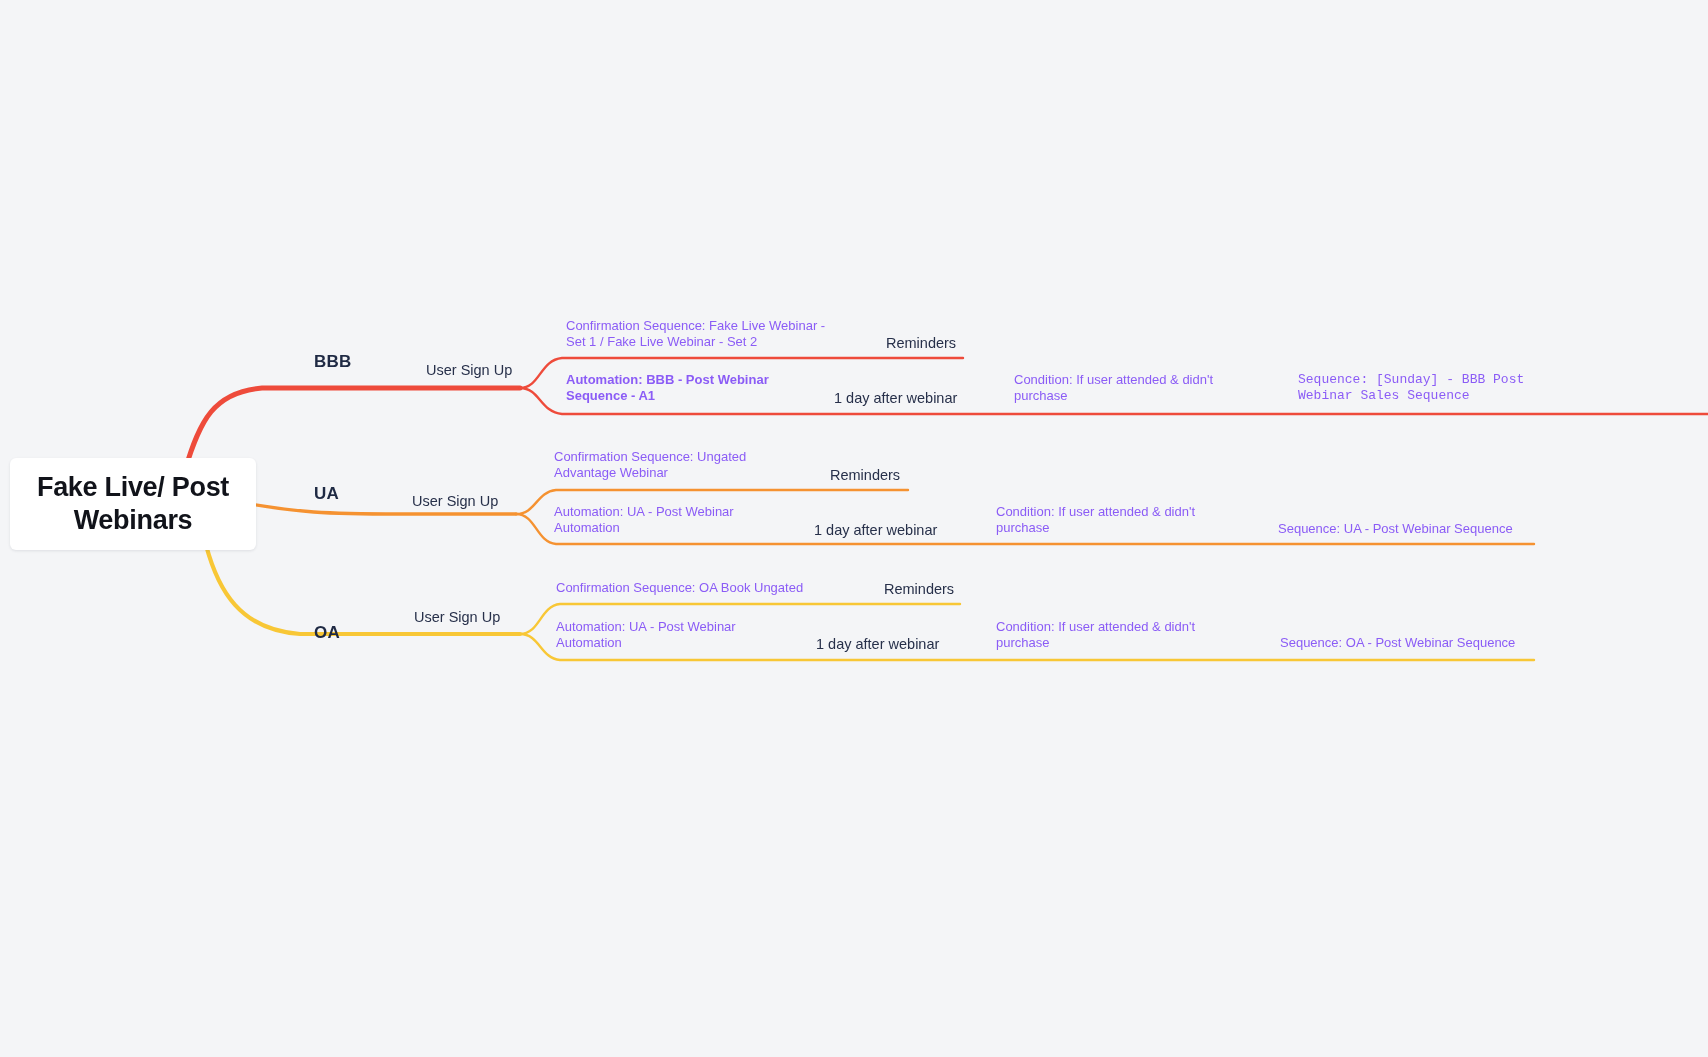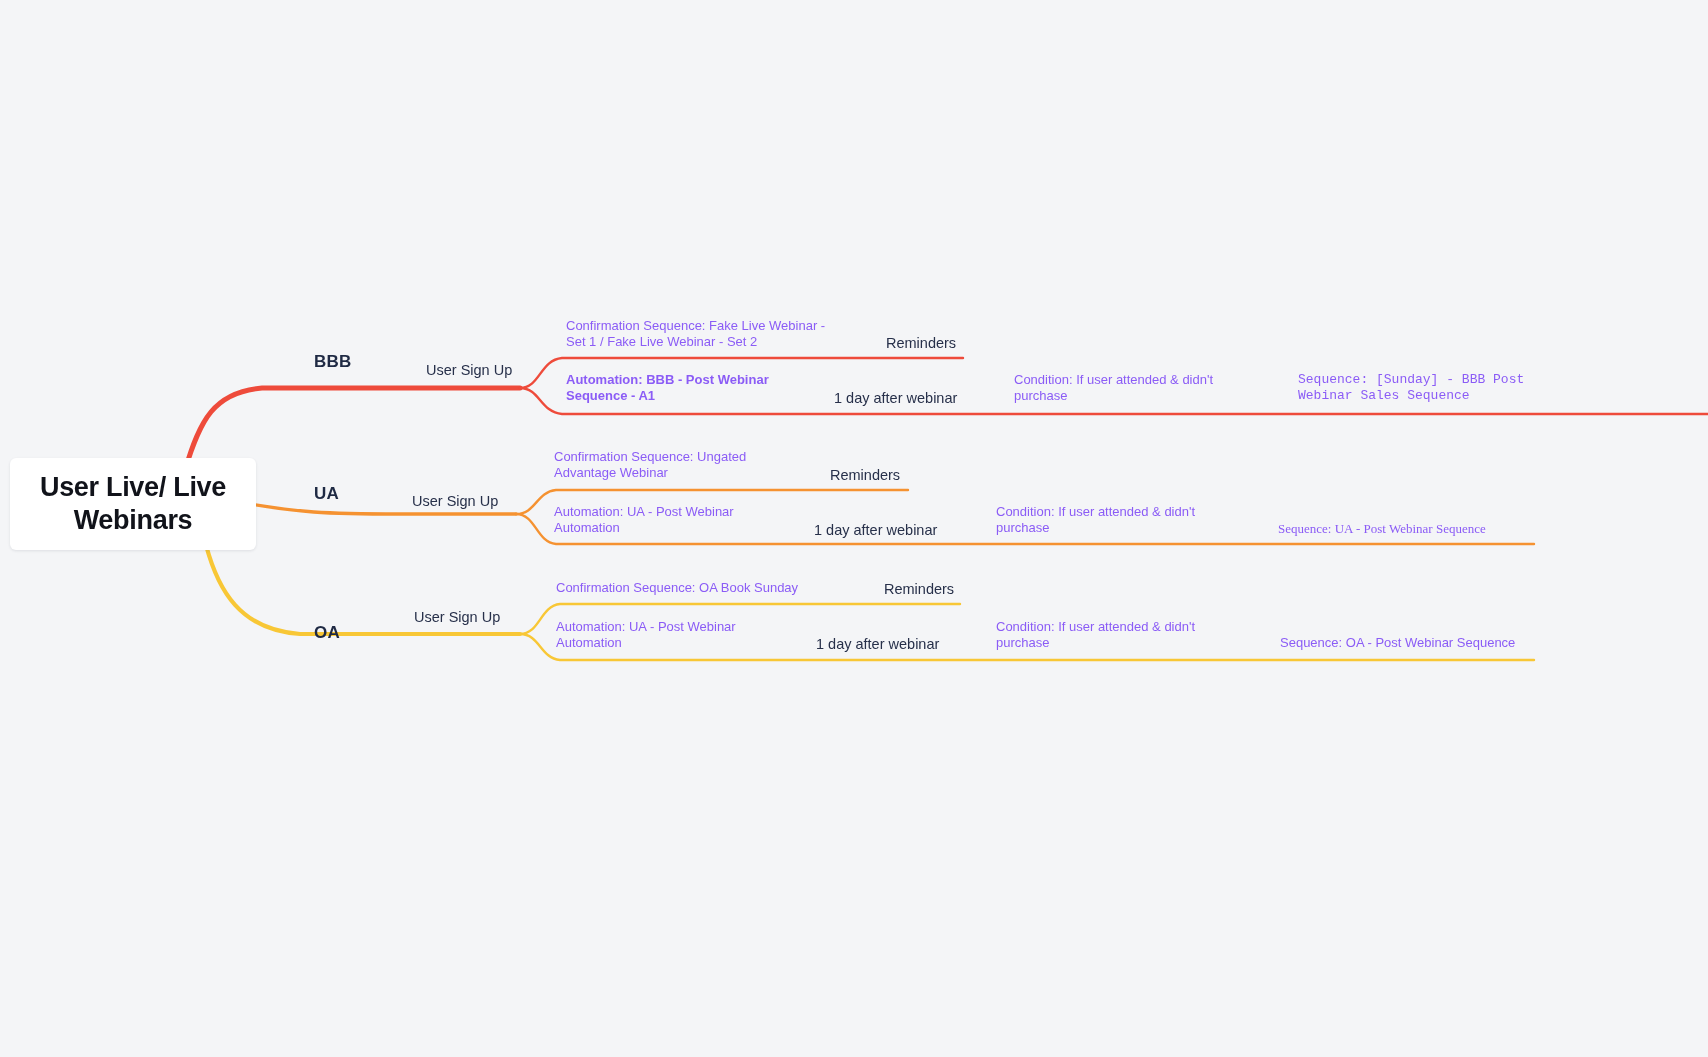--- a/index.html
+++ b/index.html
@@ -96,21 +96,21 @@
     <path d="M 250 504 C 300 512 320 514 400 514 L 516 514" fill="none" stroke="#f59231" stroke-width="3.4" stroke-linecap="round"></path>
     <path d="M 516 514 C 536 514 536 492 556 490 L 908 490" fill="none" stroke="#f59231" stroke-width="2.4" stroke-linecap="round"></path>
     <path d="M 516 514 C 536 514 536 542 556 544 L 1534 544" fill="none" stroke="#f59231" stroke-width="2.4" stroke-linecap="round"></path>
 
     <path d="M 206 545 C 218 590 240 630 300 634 L 520 634" fill="none" stroke="#f8c736" stroke-width="4.2" stroke-linecap="round"></path>
     <path d="M 520 634 C 540 634 540 606 560 604 L 960 604" fill="none" stroke="#f8c736" stroke-width="2.4" stroke-linecap="round"></path>
     <path d="M 520 634 C 540 634 540 658 560 660 L 1534 660" fill="none" stroke="#f8c736" stroke-width="2.4" stroke-linecap="round"></path>
   </svg>
 
   <div class="root-node">
-    <div class="root-title">User Live/ Live Webinars</div>
+    <div class="root-title">Fake Live/ Post Webinars</div>
   </div>
 
   <div class="branch-label" style="left:314px; top:352px;">BBB</div>
   <div class="edge-label" style="left:426px; top:361px;">User Sign Up</div>
 
   <div class="node-text wrap2" style="left:566px; top:318px; width:278px;">Confirmation Sequence: Fake Live Webinar - Set 1 / Fake Live Webinar - Set 2</div>
   <div class="edge-label" style="left:886px; top:334px;">Reminders</div>
 
   <div class="node-text wrap2" style="left:566px; top:372px; width:230px;font-weight:bold;">Automation: BBB - Post Webinar Sequence - A1</div>
   <div class="edge-label" style="left:834px; top:389px;">1 day after webinar</div>
@@ -119,26 +119,26 @@
 
   <div class="branch-label" style="left:314px; top:484px;">UA</div>
   <div class="edge-label" style="left:412px; top:492px;">User Sign Up</div>
 
   <div class="node-text wrap2" style="left:554px; top:449px; width:240px;">Confirmation Sequence: Ungated Advantage Webinar</div>
   <div class="edge-label" style="left:830px; top:466px;">Reminders</div>
 
   <div class="node-text wrap2" style="left:554px; top:504px; width:220px;">Automation: UA - Post Webinar Automation</div>
   <div class="edge-label" style="left:814px; top:521px;">1 day after webinar</div>
   <div class="node-text wrap2" style="left:996px; top:504px; width:232px;">Condition: If user attended &amp; didn't purchase</div>
-  <div class="node-text nowrap" style="left:1278px; top:521px;font-family:Liberation Serif, serif;">Sequence: UA - Post Webinar Sequence</div>
+  <div class="node-text nowrap" style="left:1278px; top:521px;">Sequence: UA - Post Webinar Sequence</div>
 
   <div class="branch-label" style="left:314px; top:599px;margin-top:24px;">OA</div>
   <div class="edge-label" style="left:414px; top:608px;">User Sign Up</div>
 
-  <div class="node-text nowrap" style="left:556px; top:580px;">Confirmation Sequence: OA Book Sunday</div>
+  <div class="node-text nowrap" style="left:556px; top:580px;">Confirmation Sequence: OA Book Ungated</div>
   <div class="edge-label" style="left:884px; top:580px;">Reminders</div>
 
   <div class="node-text wrap2" style="left:556px; top:619px; width:220px;">Automation: UA - Post Webinar Automation</div>
   <div class="edge-label" style="left:816px; top:635px;">1 day after webinar</div>
   <div class="node-text wrap2" style="left:996px; top:619px; width:232px;">Condition: If user attended &amp; didn't purchase</div>
   <div class="node-text nowrap" style="left:1280px; top:635px;">Sequence: OA - Post Webinar Sequence</div>
 
 </div>
 
 </body></html>

